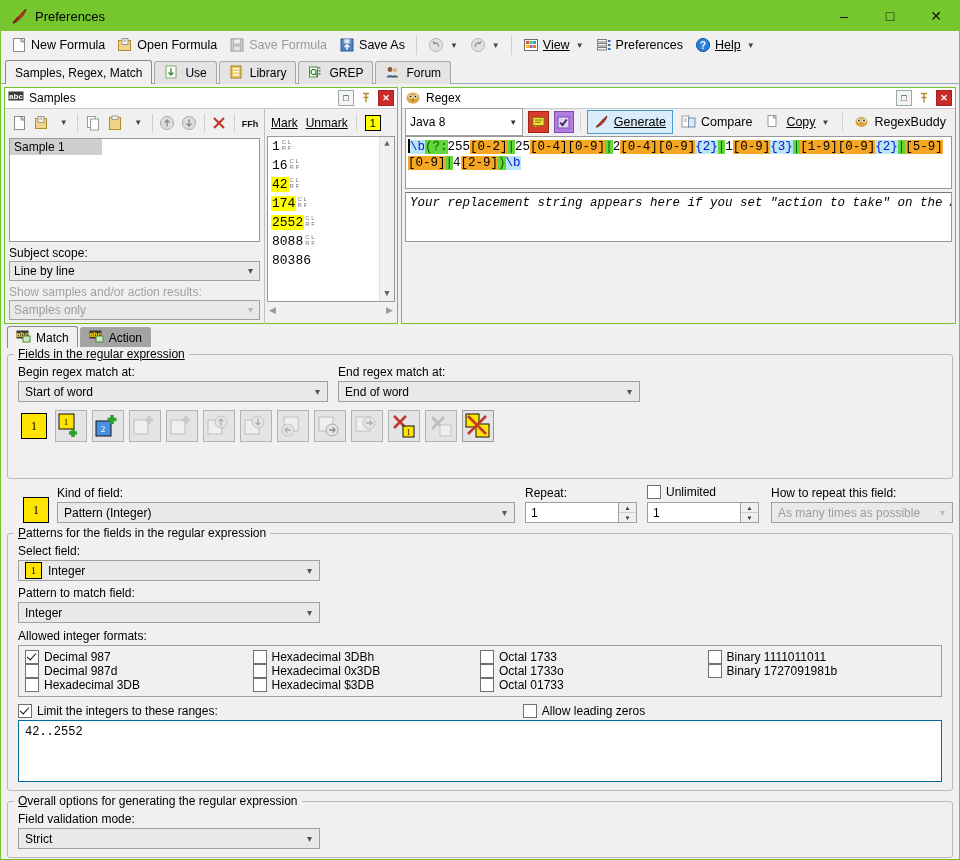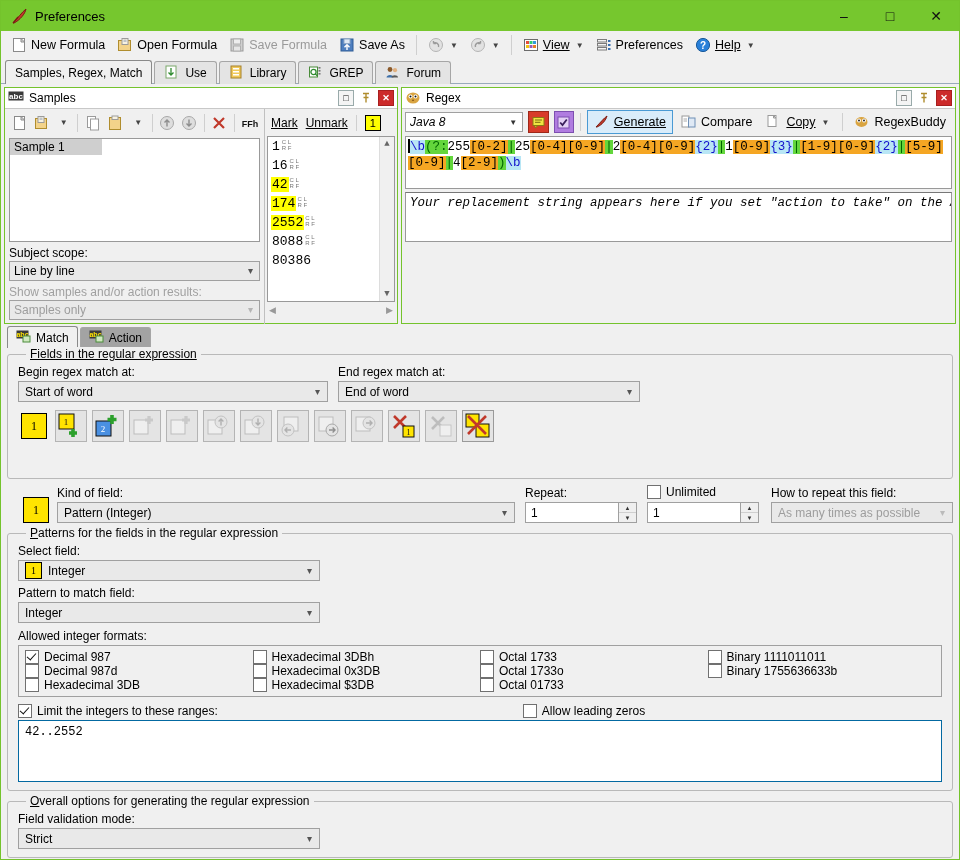--- a/index.html
+++ b/index.html
@@ -92,22 +92,22 @@
   .crlf{display:inline-block;vertical-align:top;font-family:"Liberation Sans",sans-serif;font-size:6px;color:#777;line-height:6px;margin-left:1px;}
   .crlf i{display:block;font-style:normal;}
   .vscroll{position:absolute;right:0;top:0;width:14px;height:100%;background:#f0f0f0;border-left:1px solid #ddd;}
   .sc-arrow{height:14px;display:flex;align-items:center;justify-content:center;font-size:9px;color:#666;}
   .sc-arrow.bot{position:absolute;bottom:0;width:100%;}
   .hscroll{height:14px;margin:1px 2px 0 2px;background:#f0f0f0;display:flex;align-items:center;justify-content:space-between;padding:0 2px;color:#999;font-size:9px;box-sizing:border-box;}
   
   #regex-panel{width:555px;height:237px;}
   .rtoolbar{height:26px;display:flex;align-items:center;padding:0 3px;gap:2px;}
   .rcombo{
-    width:128px;height:20px;border:1px solid #a0a0a0;background:#fff;font-size:12px;
-    display:flex;align-items:center;padding:0 4px;position:relative;box-sizing:border-box;font-style:italic;
+    width:128px;height:28px;border:1px solid #a0a0a0;background:#fff;font-size:12px;
+    display:flex;align-items:center;padding:0 4px;position:relative;box-sizing:border-box;
   }
   .rcombo .arr{position:absolute;right:5px;font-size:8px;color:#333;}
   .rsq{width:20px;height:20px;border:1px solid #999;display:flex;align-items:center;justify-content:center;margin-left:3px;}
   .rsep{width:1px;height:18px;background:#cfcfcf;margin:0 4px;}
   .rbtn{height:22px;display:flex;align-items:center;gap:4px;padding:0 6px;font-size:12.5px;}
   .rbtn.active{border:1px solid #4a9ad4;background:#d9ecfa;}
   .regex-box{
     margin:1px 3px;border:1px solid #999;background:#fff;height:53px;box-sizing:border-box;
     font-family:"Liberation Mono", monospace;font-size:12.5px;line-height:16px;padding:2px 2px;
     overflow:hidden;word-break:break-all;
@@ -136,21 +136,21 @@
     border:1px solid #a6a6a6;border-bottom:none;background:#a3a3a3;border-radius:3px 3px 0 0;margin-right:2px;
   }
   .ltab.active{background:#f0f0f0;height:21px;border-color:#8a8a8a;}
   
   .content{padding:0 6px;}
   .group{
     border:1px solid #b9b9b9;border-radius:3px;margin-top:6px;position:relative;background:#f0f0f0;
     padding:10px 10px 8px 10px;
   }
   .group > legend, .grp-title{
-    position:absolute;top:-8px;left:18px;background:#f0f0f0;padding:0 4px;font-size:12px;
+    position:absolute;top:-8px;left:6px;background:#f0f0f0;padding:0 4px;font-size:12px;
   }
   .row{display:flex;align-items:center;}
   .fieldlbl{font-size:12px;margin-bottom:2px;}
   .wcombo{
     height:21px;border:1px solid #a0a0a0;background:#e9e9e9;display:flex;align-items:center;
     padding:0 6px;font-size:12px;box-sizing:border-box;position:relative;
   }
   .wcombo .arr{position:absolute;right:7px;font-size:10px;color:#555;}
   .wcombo.dim{color:#9d9d9d;}
   .wcombo.dim .arr{color:#bbb;}
@@ -808,21 +808,21 @@
               <span>Octal 01733</span>
             </div>
         </div>
         <div class="fmtcol">
           <div class="cbrow">
               <span class="cb"></span>
               <span>Binary 1111011011</span>
             </div>
           <div class="cbrow">
               <span class="cb"></span>
-              <span>Binary 1755636633b</span>
+              <span>Binary 1727091981b</span>
             </div>
         </div>
       </div>
 
       <div class="row" style="margin-top:7px;">
         <div class="cbrow" style="flex:0 0 auto;">
           <span class="cb checked"></span>
           <span>Limit the integers to these ranges:</span>
         </div>
         <div class="cbrow" style="margin-left:305px;">

